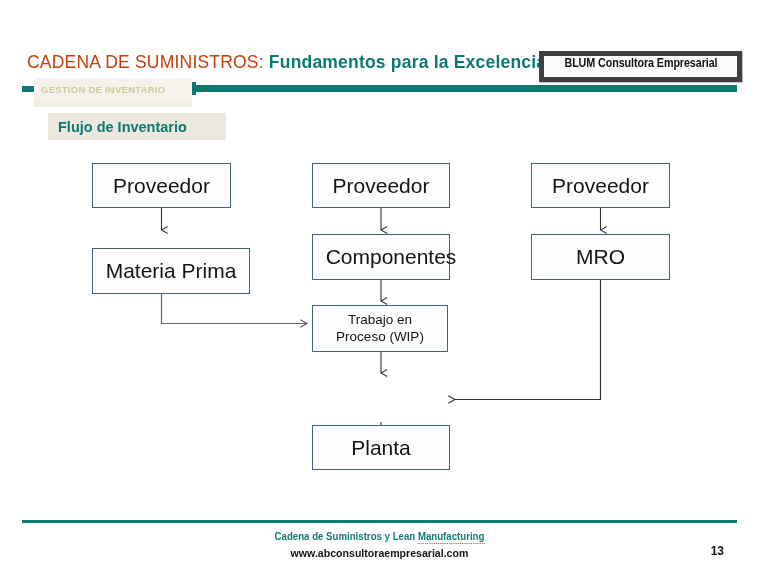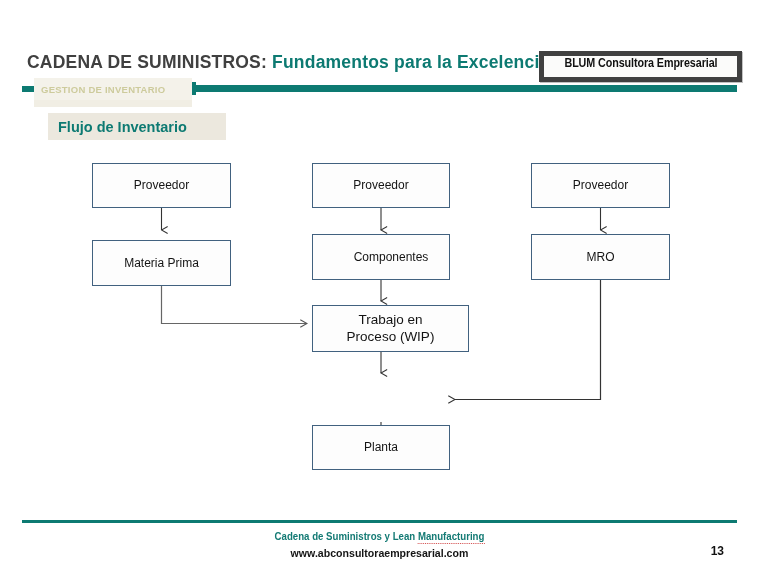--- a/index.html
+++ b/index.html
@@ -23,22 +23,22 @@
   }
   #title-main {
     position: absolute;
     left: 27px;
     top: 52px;
     font-size: 17.5px;
     letter-spacing: .2px;
     white-space: nowrap;
   }
   #title-main .t-light {
-    color: #404040;
-    font-weight: 700;
+    color: #c2410c;
+    font-weight: 400;
   }
   #title-main .t-bold {
     color: #0d7a72;
     font-weight: 700;
   }
 
   
   #brand-logo {
     position: absolute;
     left: 539px;
@@ -132,34 +132,34 @@
   }
   .flow-node {
     position: absolute;
     background: #fdfdfd;
     border: 1.4px solid #41617f;
     box-sizing: border-box;
     display: flex;
     align-items: center;
     justify-content: center;
     text-align: center;
-    font-size: 12px;
+    font-size: 21px;
     color: #141414;
     line-height: 1.22;
     pointer-events: auto;
   }
   .flow-node.two-line { font-size: 13.5px; }
 
   #node-prov-1 { left: 92px;  top: 163px; width: 139px; height: 45px; }
   #node-prov-2 { left: 312px; top: 163px; width: 138px; height: 45px; }
   #node-prov-3 { left: 531px; top: 163px; width: 139px; height: 45px; }
-  #node-materia{ left: 92px;  top: 240px; width: 139px; height: 46px; justify-content: center; }
+  #node-materia{ left: 92px;  top: 248px; width: 158px; height: 46px; justify-content: center; }
   #node-compon { left: 312px; top: 234px; width: 138px; height: 46px; padding-left: 20px; }
   #node-mro    { left: 531px; top: 234px; width: 139px; height: 46px; }
-  #node-wip    { left: 312px; top: 305px; width: 157px; height: 47px; }
+  #node-wip    { left: 312px; top: 305px; width: 136px; height: 47px; }
   #node-planta { left: 312px; top: 377px; width: 138px; height: 45px; margin-top: 48px; }
   #node-cliente{ left: 312px; top: 448px; width: 138px; height: 45px; }
 
   #connector-layer {
     position: absolute;
     left: 0; top: 0;
     width: 759px; height: 568px;
   }
 
   

